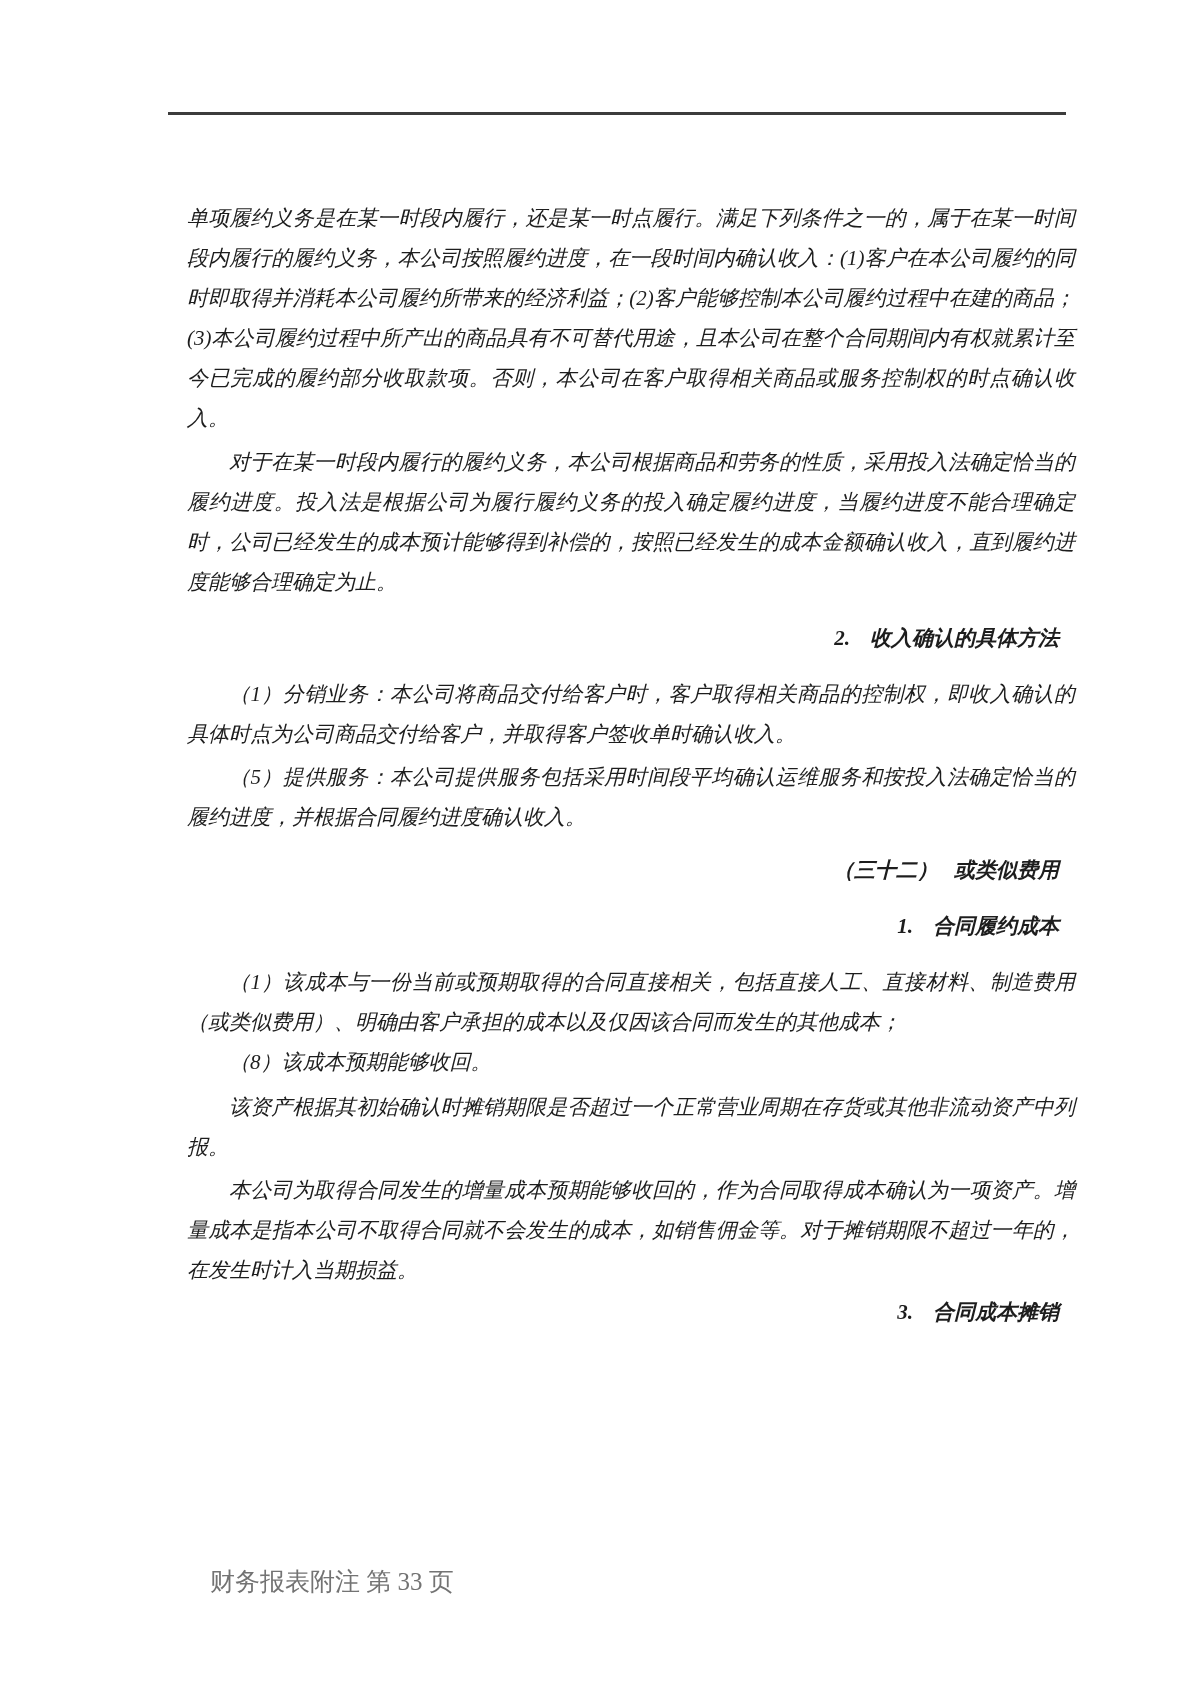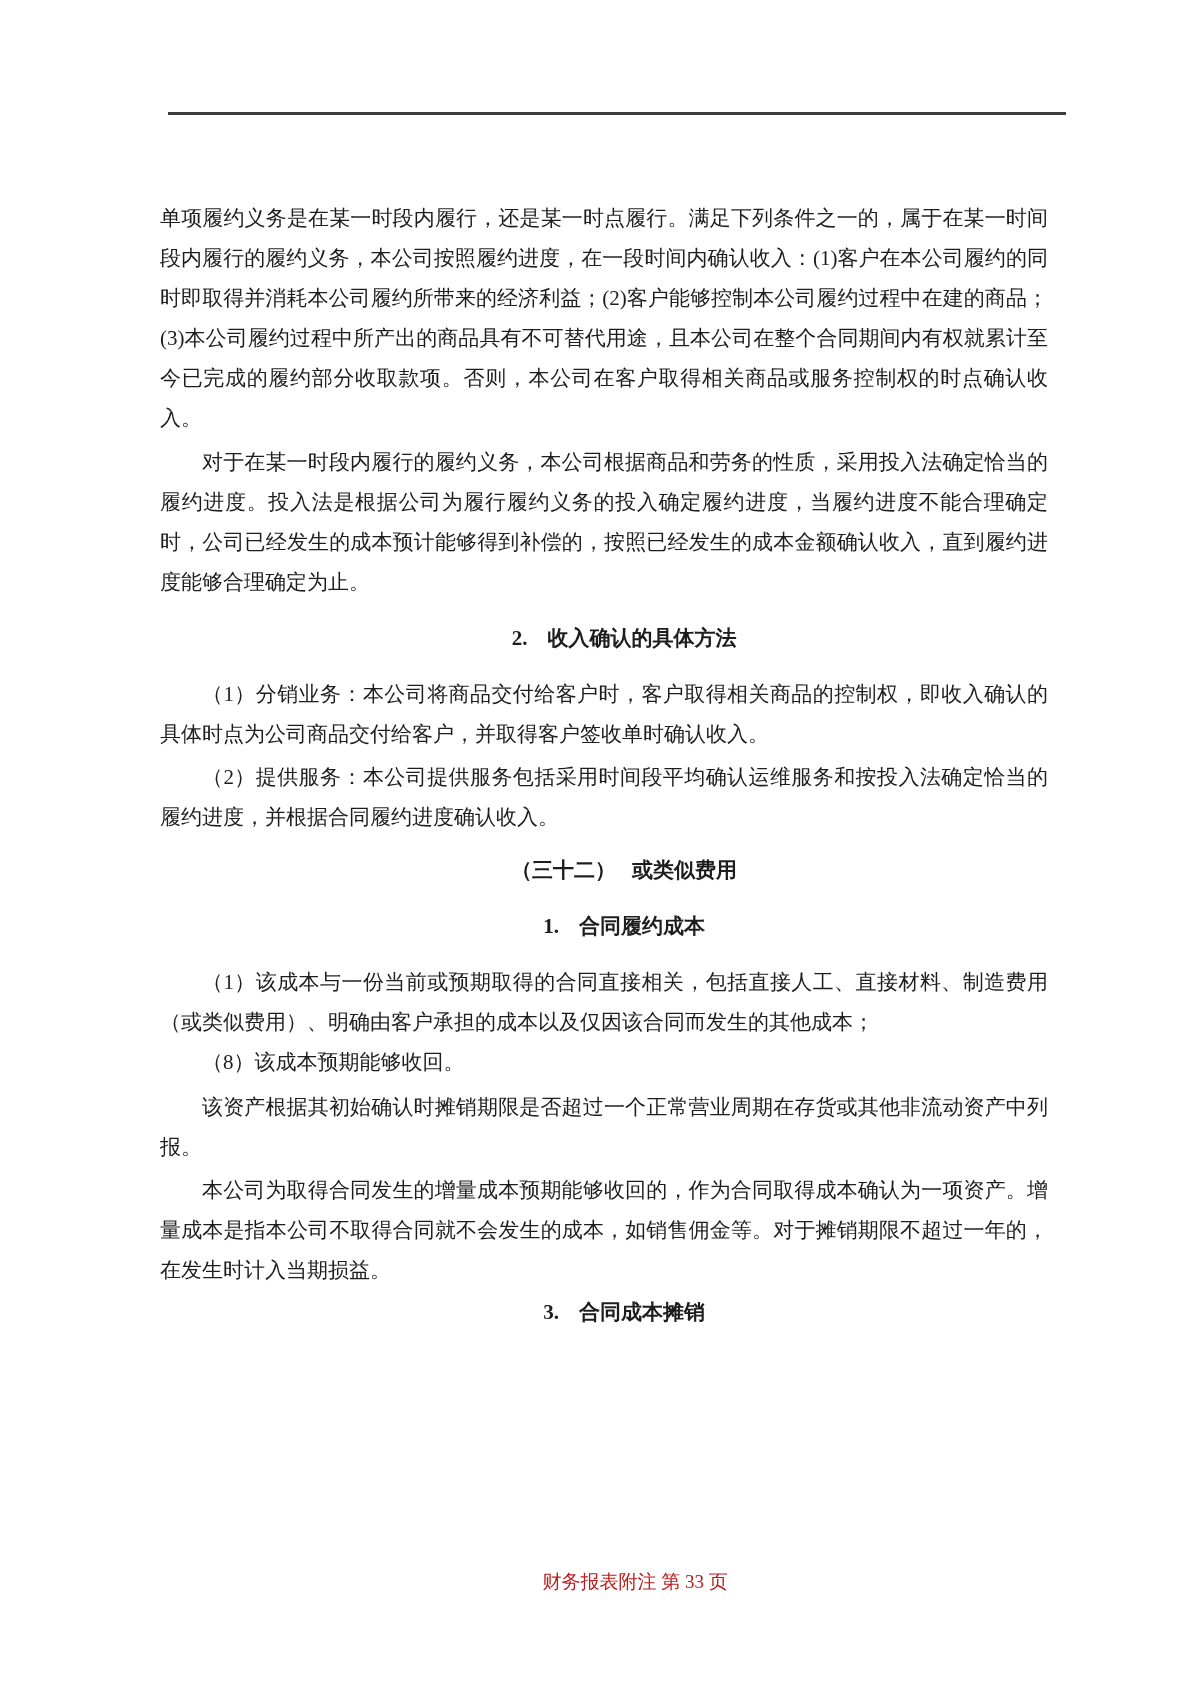--- a/index.html
+++ b/index.html
@@ -16,57 +16,58 @@
   .header-rule {
     position: absolute;
     left: 168px;
     top: 112px;
     width: 898px;
     height: 3px;
     background: #3c3c3c;
   }
   .doc-body {
     position: absolute;
-    left: 160px;
+    left: 187px;
     top: 198px;
     width: 888px;
     font-size: 21px;
     line-height: 40px;
     text-align: justify;
+    font-style: italic;
   }
   .doc-body p { margin: 0; }
   .indent { text-indent: 42px; }
   .fill-last { text-align-last: justify; }
   .heading {
     margin: 16px;
     padding-left: 40px;
     font-size: 21px;
     line-height: 40px;
     font-weight: 700;
-    text-align: center;
+    text-align: right;
   }
   .hnum { margin-right: 20px; }
   .hnum-wide { margin-right: 16px; }
   .mt0 { margin-top: 0; }
   .mt2 { margin-top: 2px !important; }
   .mt3 { margin-top: 3px !important; }
   .mt4 { margin-top: 4px !important; }
   .mt5 { margin-top: 5px !important; }
   .mt12 { margin-top: 12px !important; }
   .mt13 { margin-top: 13px !important; }
   .mt16 { margin-top: 16px !important; }
   .page-footer {
     position: absolute;
     left: 210px;
     top: 1570px;
     width: 850px;
-    text-align: center;
-    font-size: 19px;
+    text-align: left;
+    font-size: 25px;
     line-height: 24px;
-    color: #b91c1c;
+    color: #737373;
   }
 </style>
 </head>
 <body>
 
 <div class="page">
 
   <div class="header-rule"></div>
 
   <main class="doc-body">
@@ -75,21 +76,21 @@
 
     <p class="indent mt4">对于在某一时段内履行的履约义务，本公司根据商品和劳务的性质，采用投入法确定恰当的履约进度。投入法是根据公司为履行履约义务的投入确定履约进度，当履约进度不能合理确定时，公司已经发生的成本预计能够得到补偿的，按照已经发生的成本金额确认收入，直到履约进度能够合理确定为止。</p>
 
     <h3 class="heading mt16">
       <span class="hnum">2.</span><span>收入确认的具体方法</span>
     </h3>
 
 
     <p class="indent mt2">（1）分销业务：本公司将商品交付给客户时，客户取得相关商品的控制权，即收入确认的具体时点为公司商品交付给客户，并取得客户签收单时确认收入。</p>
 
-    <p class="indent mt3">（2）提供服务：本公司提供服务包括采用时间段平均确认运维服务和按投入法确定恰当的履约进度，并根据合同履约进度确认收入。</p>
+    <p class="indent mt3">（5）提供服务：本公司提供服务包括采用时间段平均确认运维服务和按投入法确定恰当的履约进度，并根据合同履约进度确认收入。</p>
 
     <h3 class="heading mt13">
       <span class="hnum-wide">（三十二）</span><span>或类似费用</span>
     </h3>
 
     <h3 class="heading mt0">
       <span class="hnum">1.</span><span>合同履约成本</span>
     </h3>
 
 

